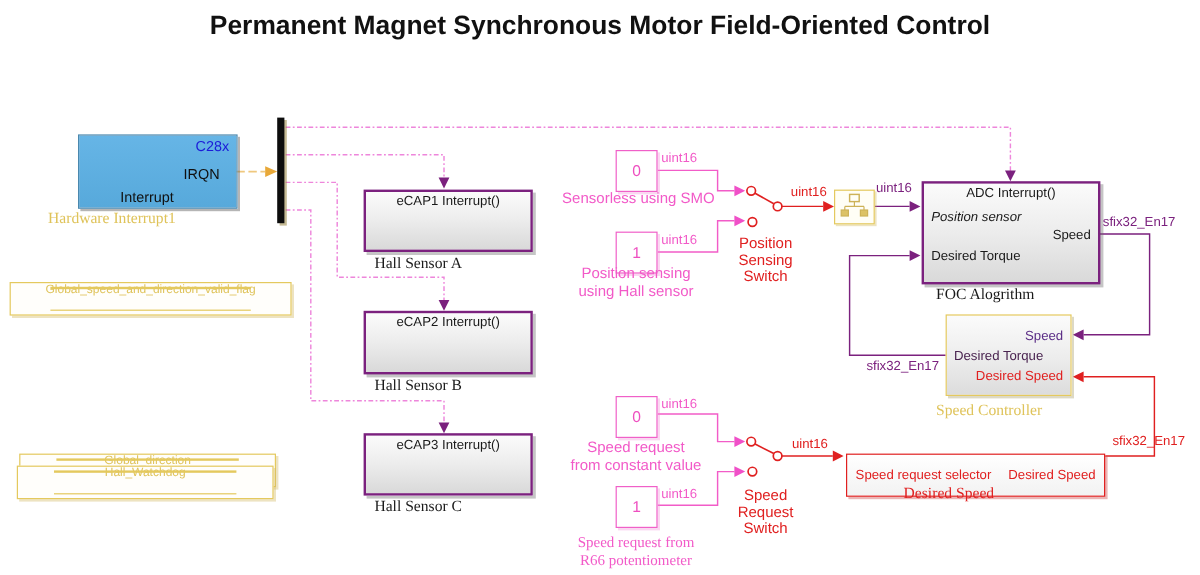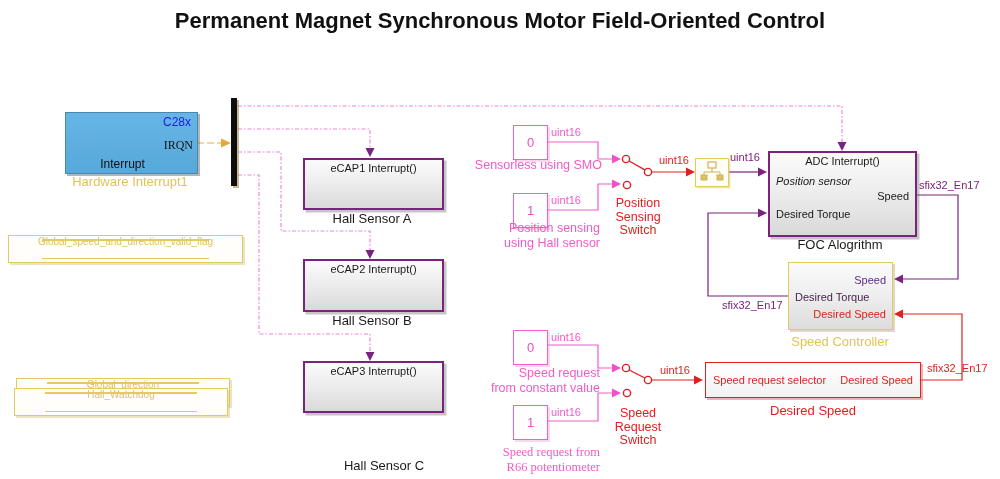--- a/index.html
+++ b/index.html
@@ -6,28 +6,28 @@
   .canvas{position:relative;width:1000px;height:479px;background:#fff;overflow:hidden;
           font-family:"Liberation Sans",sans-serif;}
   .abs{position:absolute;}
   .title{left:0;top:8px;width:1000px;text-align:center;font-size:22px;font-weight:bold;color:#111;}
   .pre{white-space:pre-line;}
 
   
   .hw{left:65px;top:112px;width:131px;height:60px;background:linear-gradient(180deg,#66b5e6,#57a9db);
       border:1px solid #4a88ae;box-shadow:2px 2px 0 rgba(90,90,90,.45);font-size:12px;}
   .hw .chip{position:absolute;right:6px;top:2px;color:#1b1bd8;}
-  .hw .port{position:absolute;right:4px;top:25px;color:#101010;font-family:Liberation Serif, serif;}
+  .hw .port{position:absolute;right:14px;top:25px;color:#101010;}
   .hw .nm{position:absolute;left:0;right:18px;bottom:2px;text-align:center;color:#101010;}
 
   .busbar{left:231px;top:98px;width:6px;height:88px;background:#0d0d0d;
           box-shadow:2px 2px 0 rgba(150,130,60,.55);}
 
   
-  .blabel{font-size:13px;text-align:center;}
+  .blabel{font-size:13px;text-align:left;font-family:Liberation Serif, serif;}
   .yel{color:#dfc35a;} .red{color:#e02020;} .mag{color:#f25ac8;} .pur{color:#7b217e;} .blk{color:#1a1a1a;}
 
   
   .ds{background:#fffefb;border:1.5px solid #e4c95e;box-shadow:2px 2px 0 rgba(210,185,100,.4);
       color:#dfc35a;font-size:10px;display:flex;justify-content:center;}
   .ds .ln{position:absolute;left:14%;right:14%;height:1.5px;background:#e4c95e;}
   .ds .ln.t{top:3px;} .ds .ln.b{bottom:3px;}
 
   
   .sub{border:2px solid #7b217e;background:linear-gradient(180deg,#fbfbfb 0%,#ececec 50%,#d9d9d9 100%);
@@ -42,21 +42,21 @@
   
   .subR{border:1.5px solid #e02020;background:linear-gradient(180deg,#ffffff,#f2f2f2);
         box-shadow:2px 2px 0 rgba(210,90,90,.45);font-size:11px;color:#e02020;}
 
   
   .const{width:33px;height:33px;background:#fff;border:1.5px solid #f060c8;
          box-shadow:2px 2px 0 rgba(240,140,215,.35);display:flex;align-items:center;justify-content:center;
          color:#ee4fc0;font-size:13px;}
 
   .typ{font-size:11px;}
-  .ann{font-size:12.5px;text-align:right;line-height:15px;}
+  .ann{font-size:12.5px;text-align:center;line-height:15px;}
   .swlbl{font-size:12.5px;text-align:center;line-height:13.5px;}
 
   
   .conv{left:695px;top:158px;width:32px;height:27px;background:#fffef6;border:1.5px solid #e4c95e;
         box-shadow:1.5px 1.5px 0 rgba(210,185,100,.4);}
   svg.wires{position:absolute;left:0;top:0;}
 </style>
 </head>
 <body>
 
@@ -183,21 +183,21 @@
   <div class="abs blabel blk" style="left:312px;top:211px;width:120px;">Hall Sensor A</div>
 
   <div class="abs sub" style="left:303px;top:259px;width:137px;height:49px;">
     <div class="top">eCAP2 Interrupt()</div>
   </div>
   <div class="abs blabel blk" style="left:312px;top:313px;width:120px;">Hall Sensor B</div>
 
   <div class="abs sub" style="left:303px;top:361px;width:137px;height:48px;">
     <div class="top">eCAP3 Interrupt()</div>
   </div>
-  <div class="abs blabel blk" style="left:324px;top:414px;width:120px;margin-top:44px;">Hall Sensor C</div>
+  <div class="abs blabel blk" style="left:312px;top:414px;width:120px;">Hall Sensor C</div>
 
   <div class="abs const" style="left:513px;top:125px;">
     <span>0</span>
   </div>
   <div class="abs typ mag" style="left:551px;top:126px;">uint16</div>
   <div class="abs ann mag" style="left:462px;top:158px;width:140px;">Sensorless using SMO</div>
 
   <div class="abs const" style="left:513px;top:193px;">
     <span>1</span>
   </div>
@@ -249,20 +249,20 @@
   </div>
   <div class="abs typ mag" style="left:551px;top:406px;">uint16</div>
   <div class="abs ann mag pre" style="left:460px;top:445px;width:140px;font-family:Liberation Serif, serif;">Speed request from
 R66 potentiometer</div>
 
   <div class="abs swlbl red pre" style="left:598px;top:407px;width:80px;">Speed
 Request
 Switch</div>
   <div class="abs typ red" style="left:660px;top:364px;">uint16</div>
 
-  <div class="abs subR" style="left:705px;top:362px;width:214px;height:34px;">
+  <div class="abs subR" style="left:705px;top:378px;width:214px;height:34px;">
     <div class="abs" style="left:7px;top:11px;">Speed request selector</div>
     <div class="abs" style="right:7px;top:11px;">Desired Speed</div>
   </div>
   <div class="abs blabel red" style="left:753px;top:403px;width:120px;">Desired Speed</div>
   <div class="abs typ red" style="left:927px;top:362px;">sfix32_En17</div>
 
 </div>
 
 </body></html>

